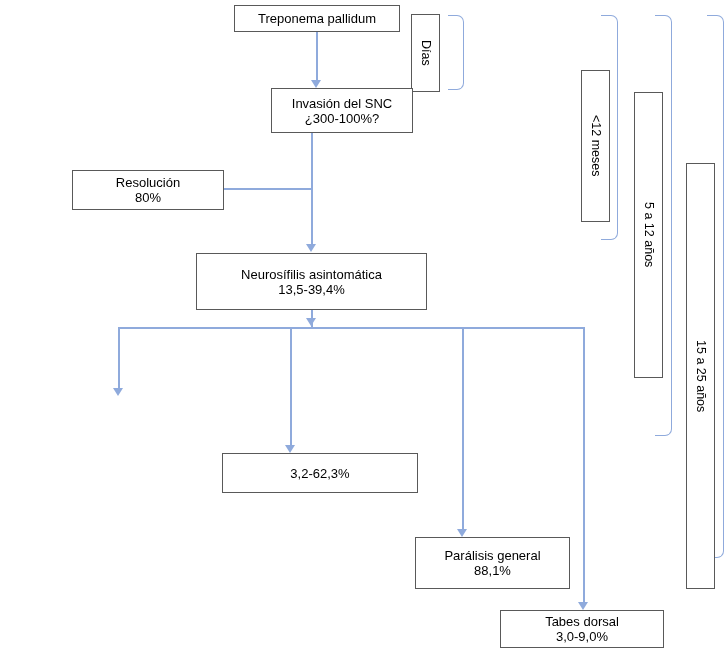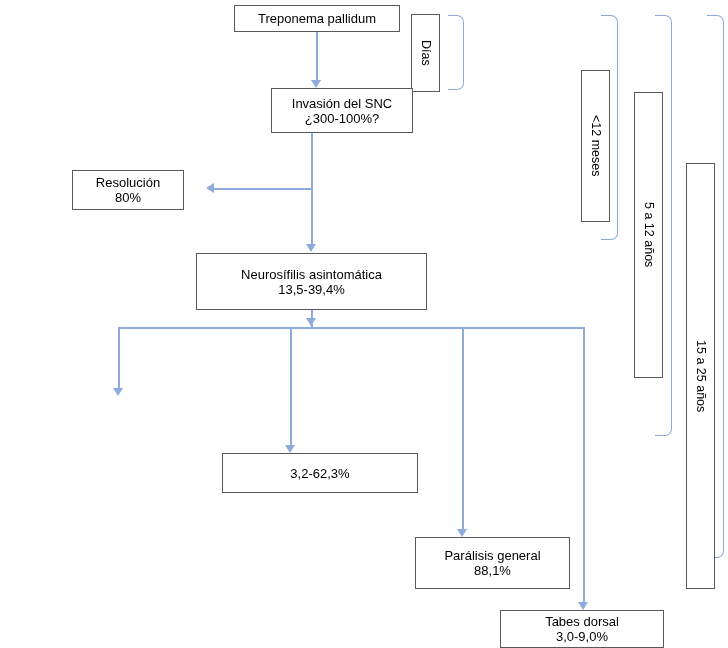--- a/index.html
+++ b/index.html
@@ -136,21 +136,21 @@
 
   <div class="node" style="left:234px; top:5px; width:166px; height:27px;">
     <span class="ln">Treponema pallidum</span>
   </div>
 
   <div class="node" style="left:243px; top:88px; width:142px; height:45px;margin-left:28px;">
     <span class="ln">Invasión del SNC</span>
     <span class="ln">¿300-100%?</span>
   </div>
 
-  <div class="node" style="left:72px; top:170px; width:112px; height:40px;">
+  <div class="node" style="left:72px; top:170px; width:152px; height:40px;">
     <span class="ln">Resolución</span>
     <span class="ln">80%</span>
   </div>
 
   <div class="node" style="left:196px; top:253px; width:231px; height:57px;">
     <span class="ln">Neurosífilis asintomática</span>
     <span class="ln">13,5-39,4%</span>
   </div>
 
 

